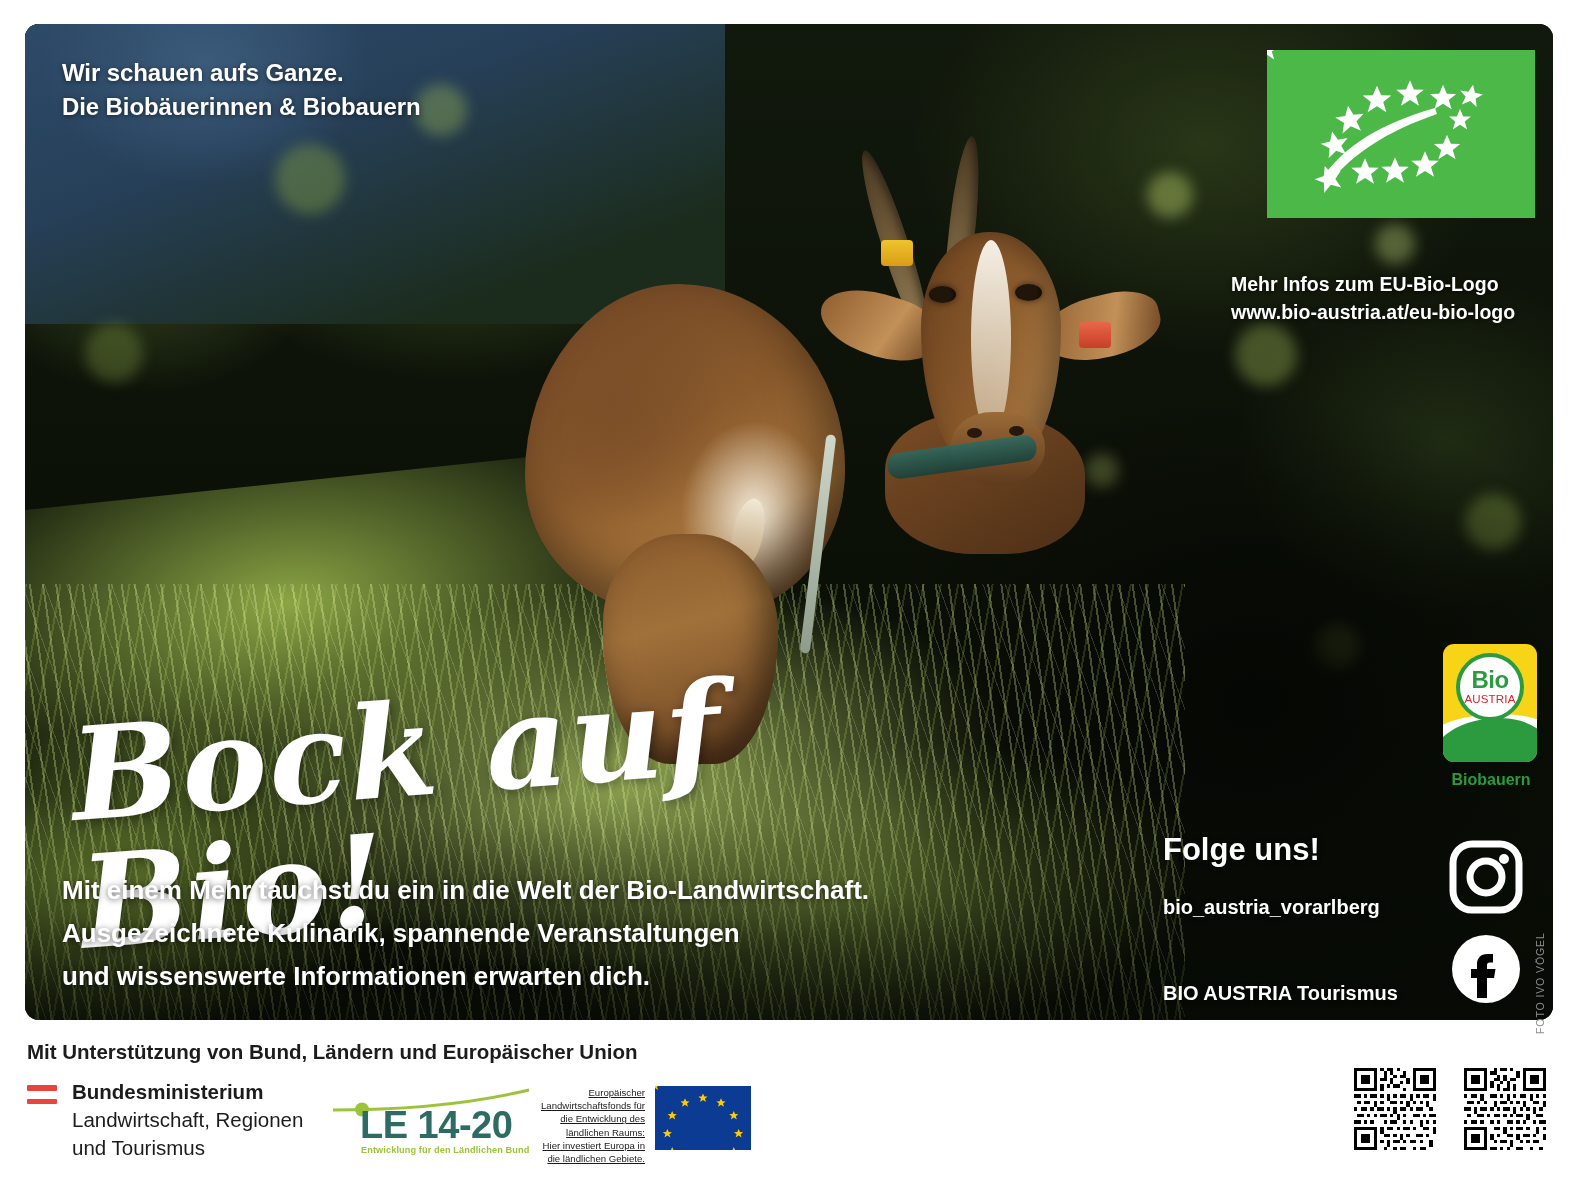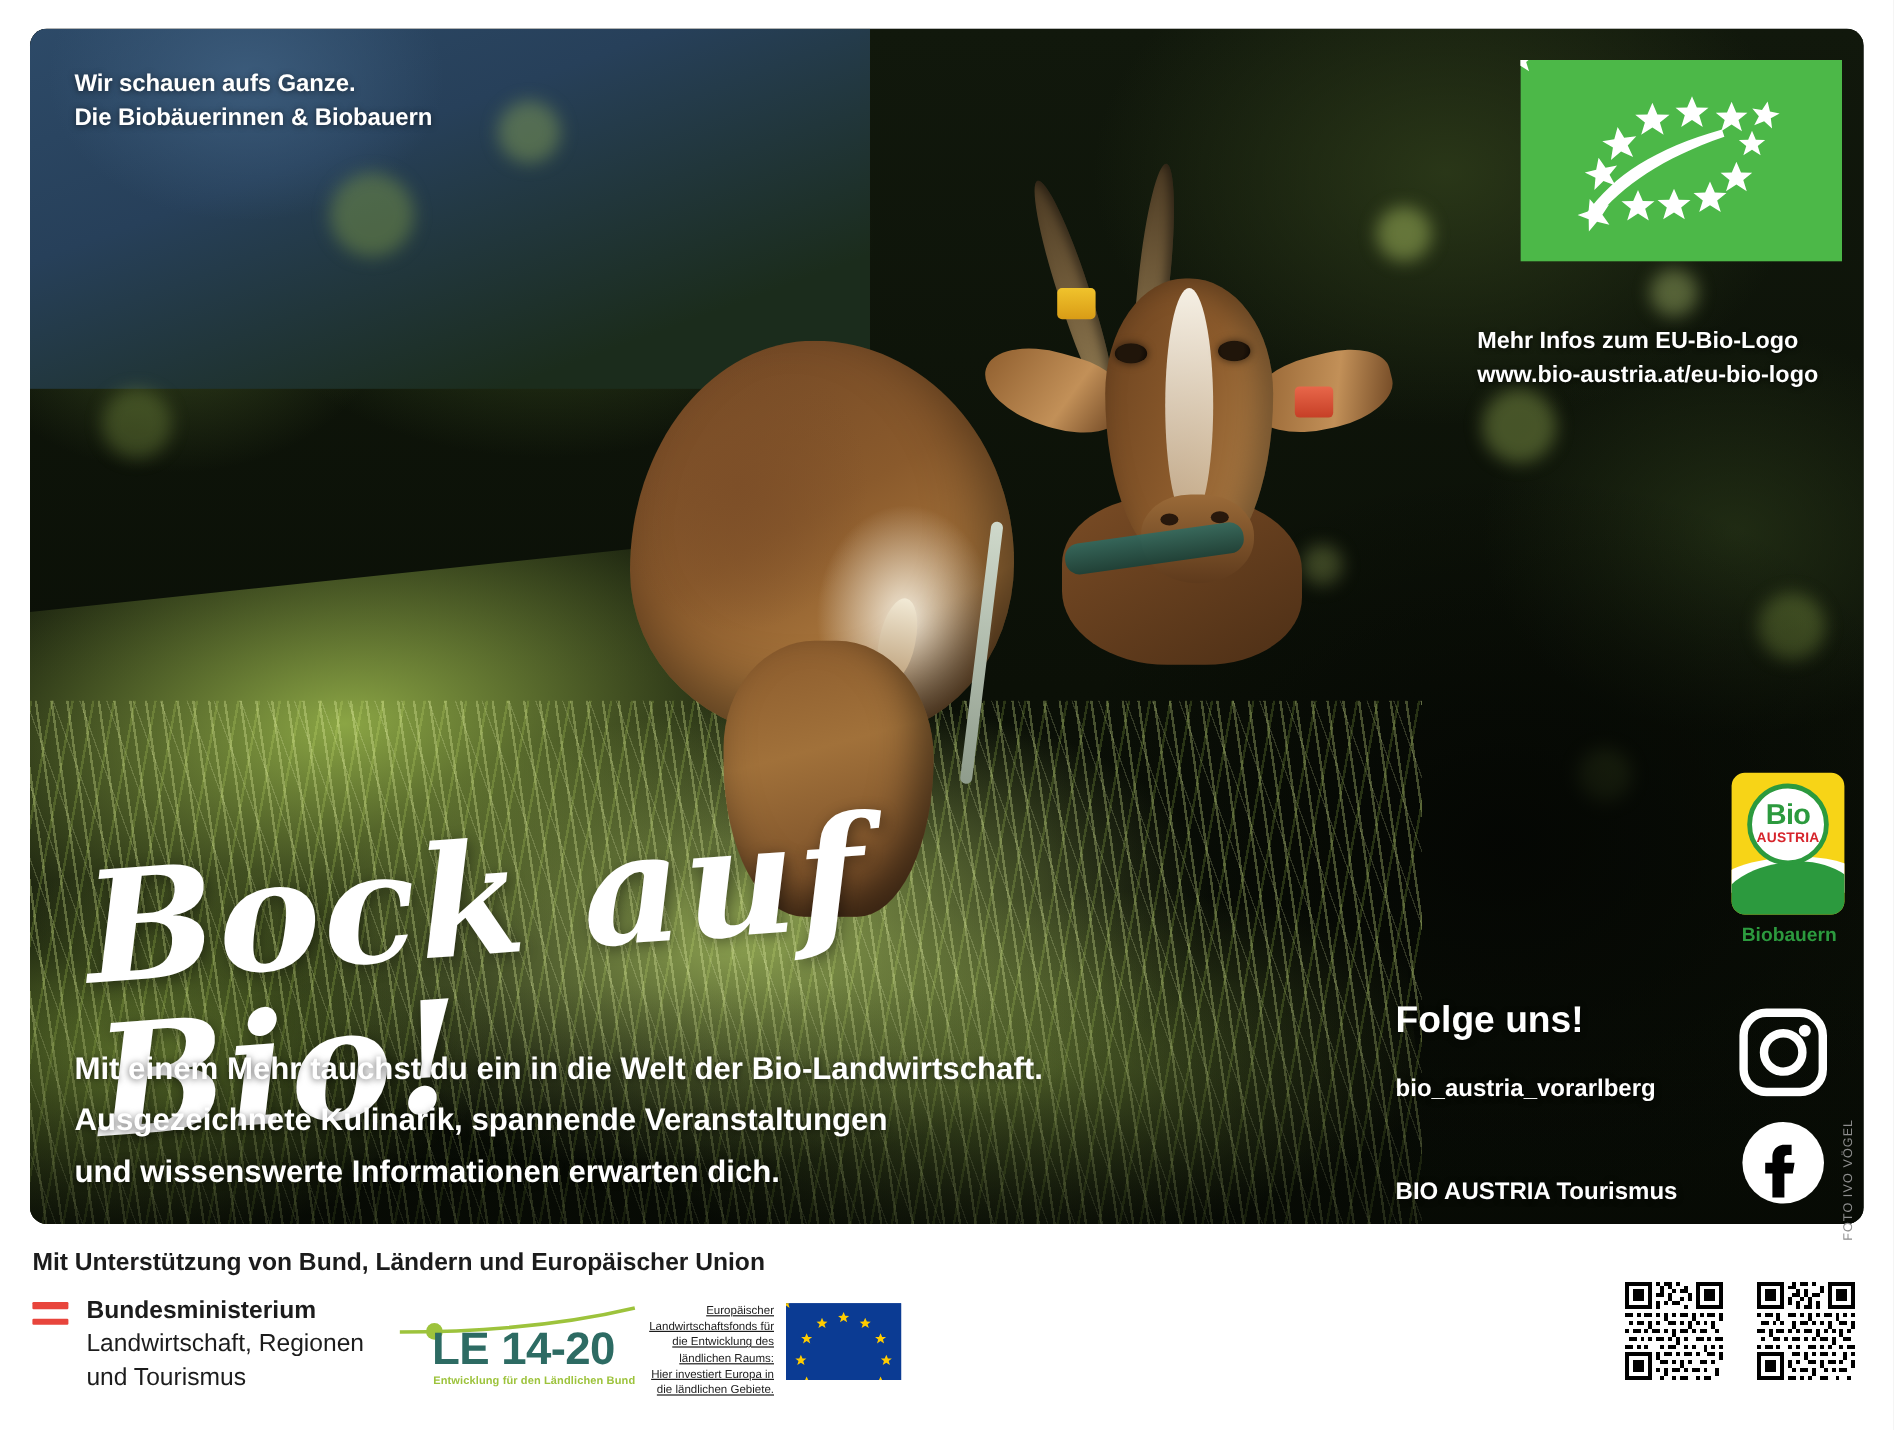--- a/index.html
+++ b/index.html
@@ -189,21 +189,21 @@
     background: linear-gradient(180deg, #2b6b63, #14403a);
     transform: rotate(-8deg);
     opacity: .85;
   }
 
   
   .headline {
     position: absolute; left: 37px; top: 32px;
     color: #ffffff;
     font-weight: bold;
-    font-size: 20px;
+    font-size: 24px;
     line-height: 1.42;
     letter-spacing: -0.1px;
     text-shadow: 0 1px 5px rgba(0,0,0,0.55);
     white-space: pre-line;
   }
 
   .script-title {
     position: absolute; left: 50px; top: 654px;
     width: 900px;
     color: #ffffff;
@@ -276,21 +276,21 @@
     border: 4.5px solid #2c9a3e;
     box-sizing: border-box;
     display: flex; flex-direction: column;
     align-items: center; justify-content: center;
     line-height: 1;
   }
   .ba-bio {
     color: #2c9a3e; font-weight: bold; font-size: 24px; letter-spacing: -0.5px;
   }
   .ba-austria {
-    color: #d6242b; font-weight: bold; font-size: 11.5px; letter-spacing: 0.2px; margin-top: 2px;
+    color: #d6242b; font-weight: normal; font-size: 11.5px; letter-spacing: 0.2px; margin-top: 2px;
   }
   .ba-region {
     margin-top: 9px; text-align: center;
     color: #2c9a3e; font-weight: bold; font-size: 16px;
   }
 
   
   .follow-title {
     position: absolute; left: 1138px; top: 808px;
     color: #ffffff; font-weight: bold; font-size: 31px;

